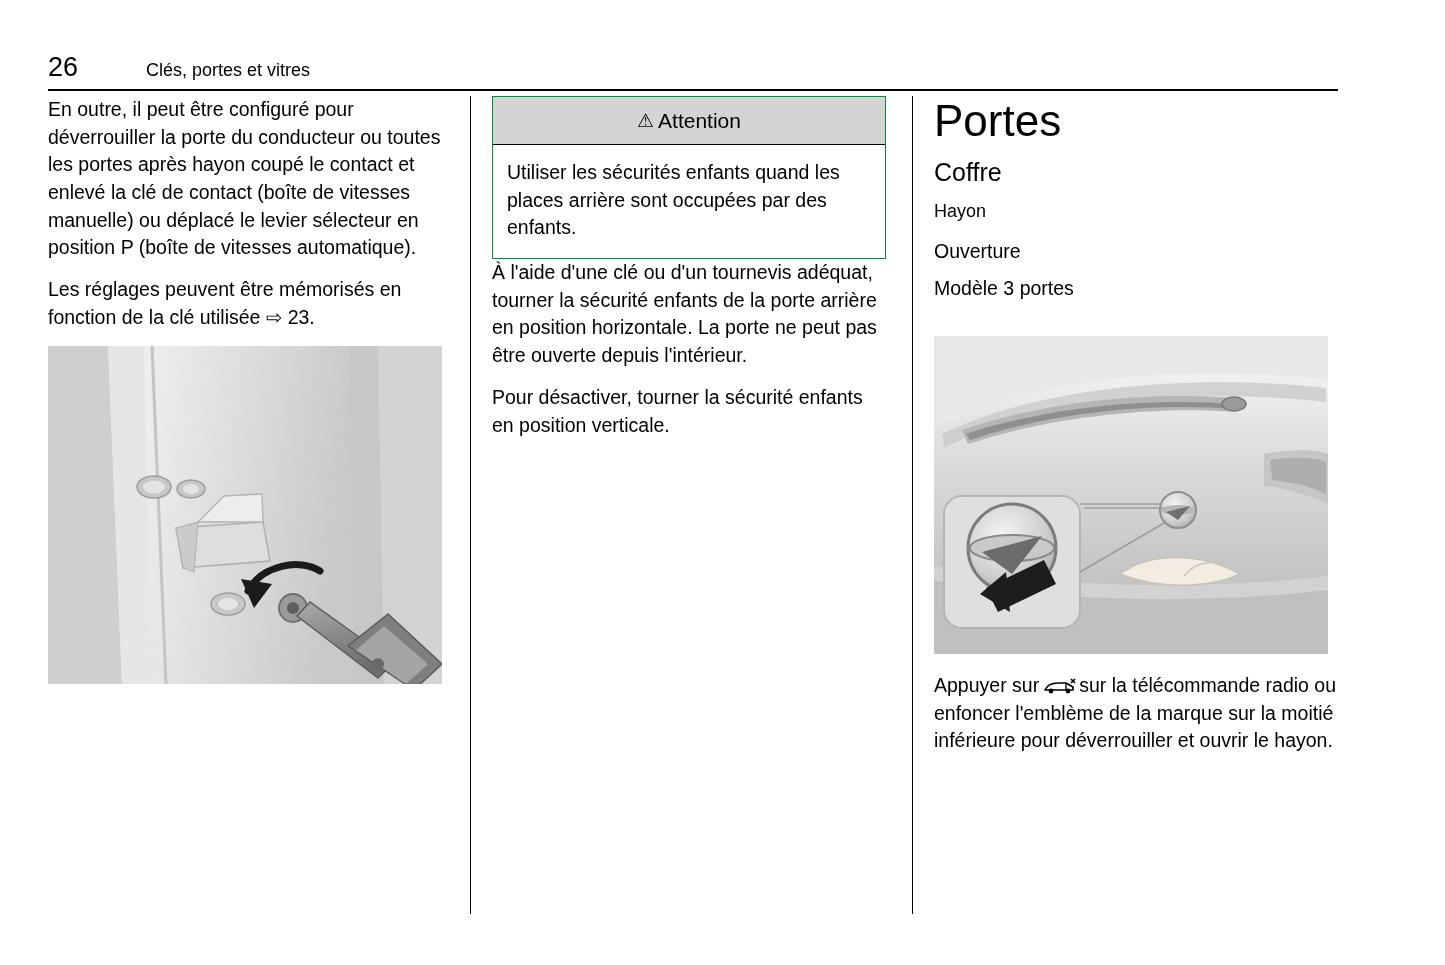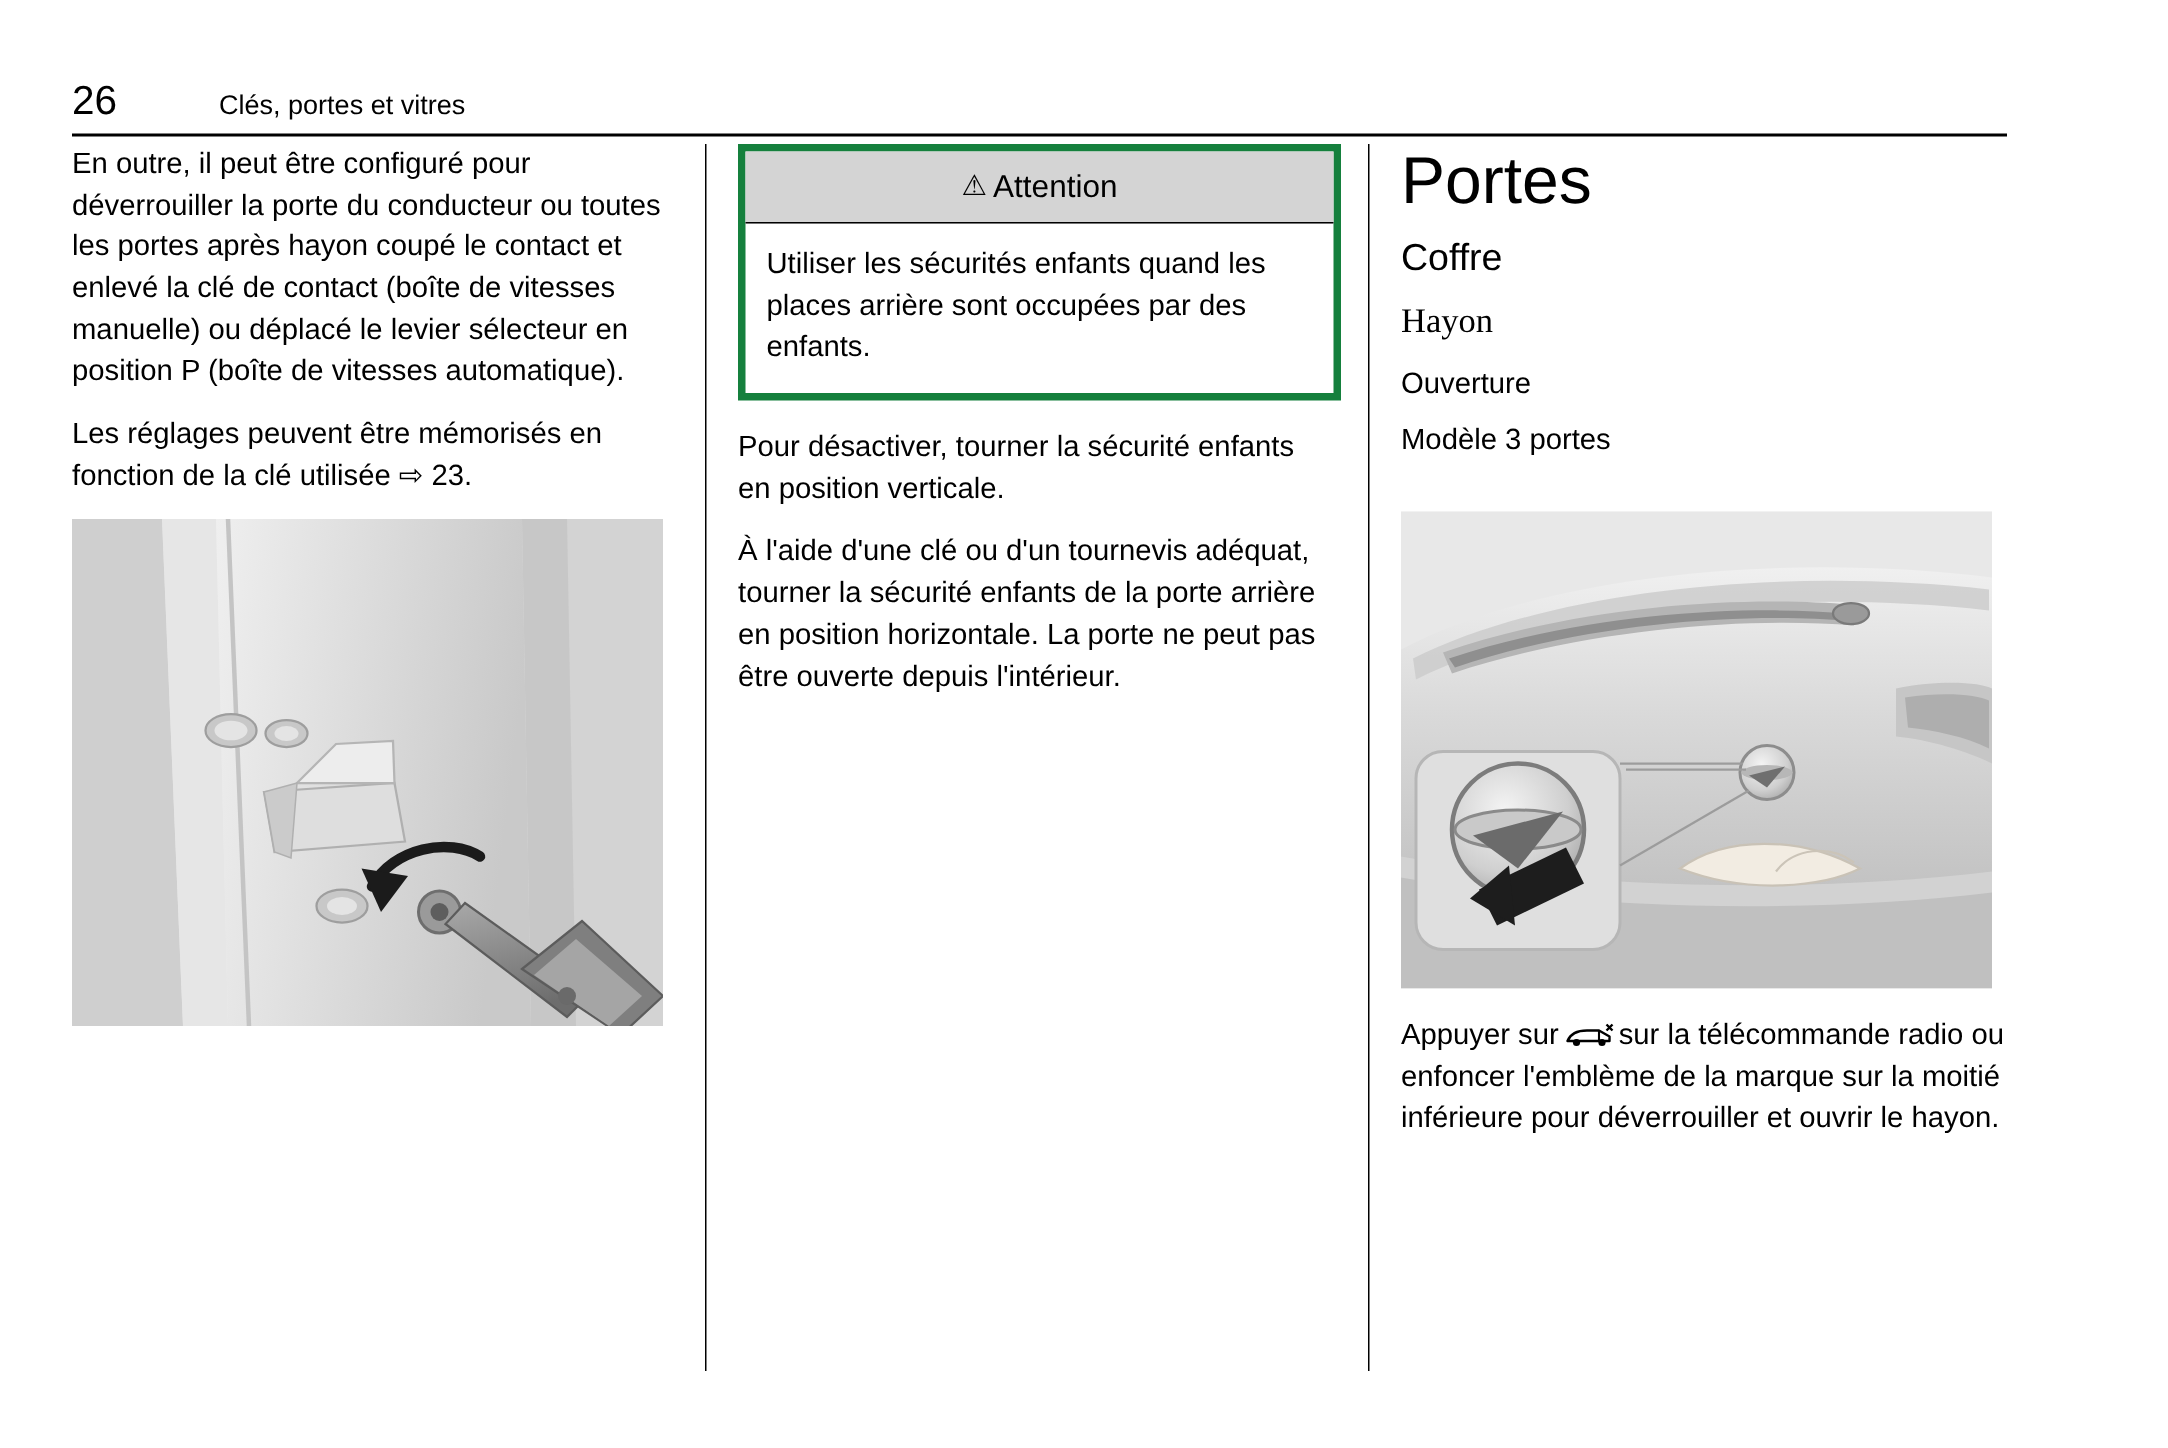--- a/index.html
+++ b/index.html
@@ -78,36 +78,34 @@
     font-size: 44px;
     margin: 0 0 12px 0;
     font-weight: normal;
   }
   h2.sub {
     font-size: 25px;
     margin: 0 0 14px 0;
     font-weight: normal;
   }
   h3.subsub {
-    font-size: 23px;
+    font-size: 18px;
     margin: 0 0 16px 0;
     font-weight: normal;
-    font-family: Liberation Serif, serif;
   }
   .label-line {
     font-size: 19.5px;
     line-height: 1.38;
     margin: 0 0 10px 0;
   }
 
   
   .warning-box {
-    border: 5px solid #15803d;
+    border: 1px solid #15803d;
     width: 392px;
-    margin-bottom: 18px;
   }
   .warning-head {
     background: #d4d4d4;
     border-bottom: 1px solid #000;
     text-align: center;
     font-size: 21px;
     padding: 12px 0 11px 0;
   }
   .warning-head .tri {
     display: inline-block;
@@ -216,22 +214,22 @@
   </div>
 
   <div class="col col-2">
     <div class="warning-box">
       <div class="warning-head">
         <span class="tri">⚠</span><span>Attention</span>
       </div>
       <div class="warning-body">Utiliser les sécurités enfants quand les places arrière sont occupées par des enfants.</div>
     </div>
 
+    <p>À l'aide d'une clé ou d'un tournevis adéquat, tourner la sécurité enfants de la porte arrière en position horizontale. La porte ne peut pas être ouverte depuis l'intérieur.</p>
     <p>Pour désactiver, tourner la sécurité enfants en position verticale.</p>
-    <p>À l'aide d'une clé ou d'un tournevis adéquat, tourner la sécurité enfants de la porte arrière en position horizontale. La porte ne peut pas être ouverte depuis l'intérieur.</p>
   </div>
 
   <div class="col col-3">
     <h1 class="chapter">Portes</h1>
     <h2 class="sub">Coffre</h2>
     <h3 class="subsub">Hayon</h3>
     <div class="label-line">Ouverture</div>
     <div class="label-line" style="margin-bottom:34px;">Modèle 3 portes</div>
 
     <div class="fig fig-hatch">

